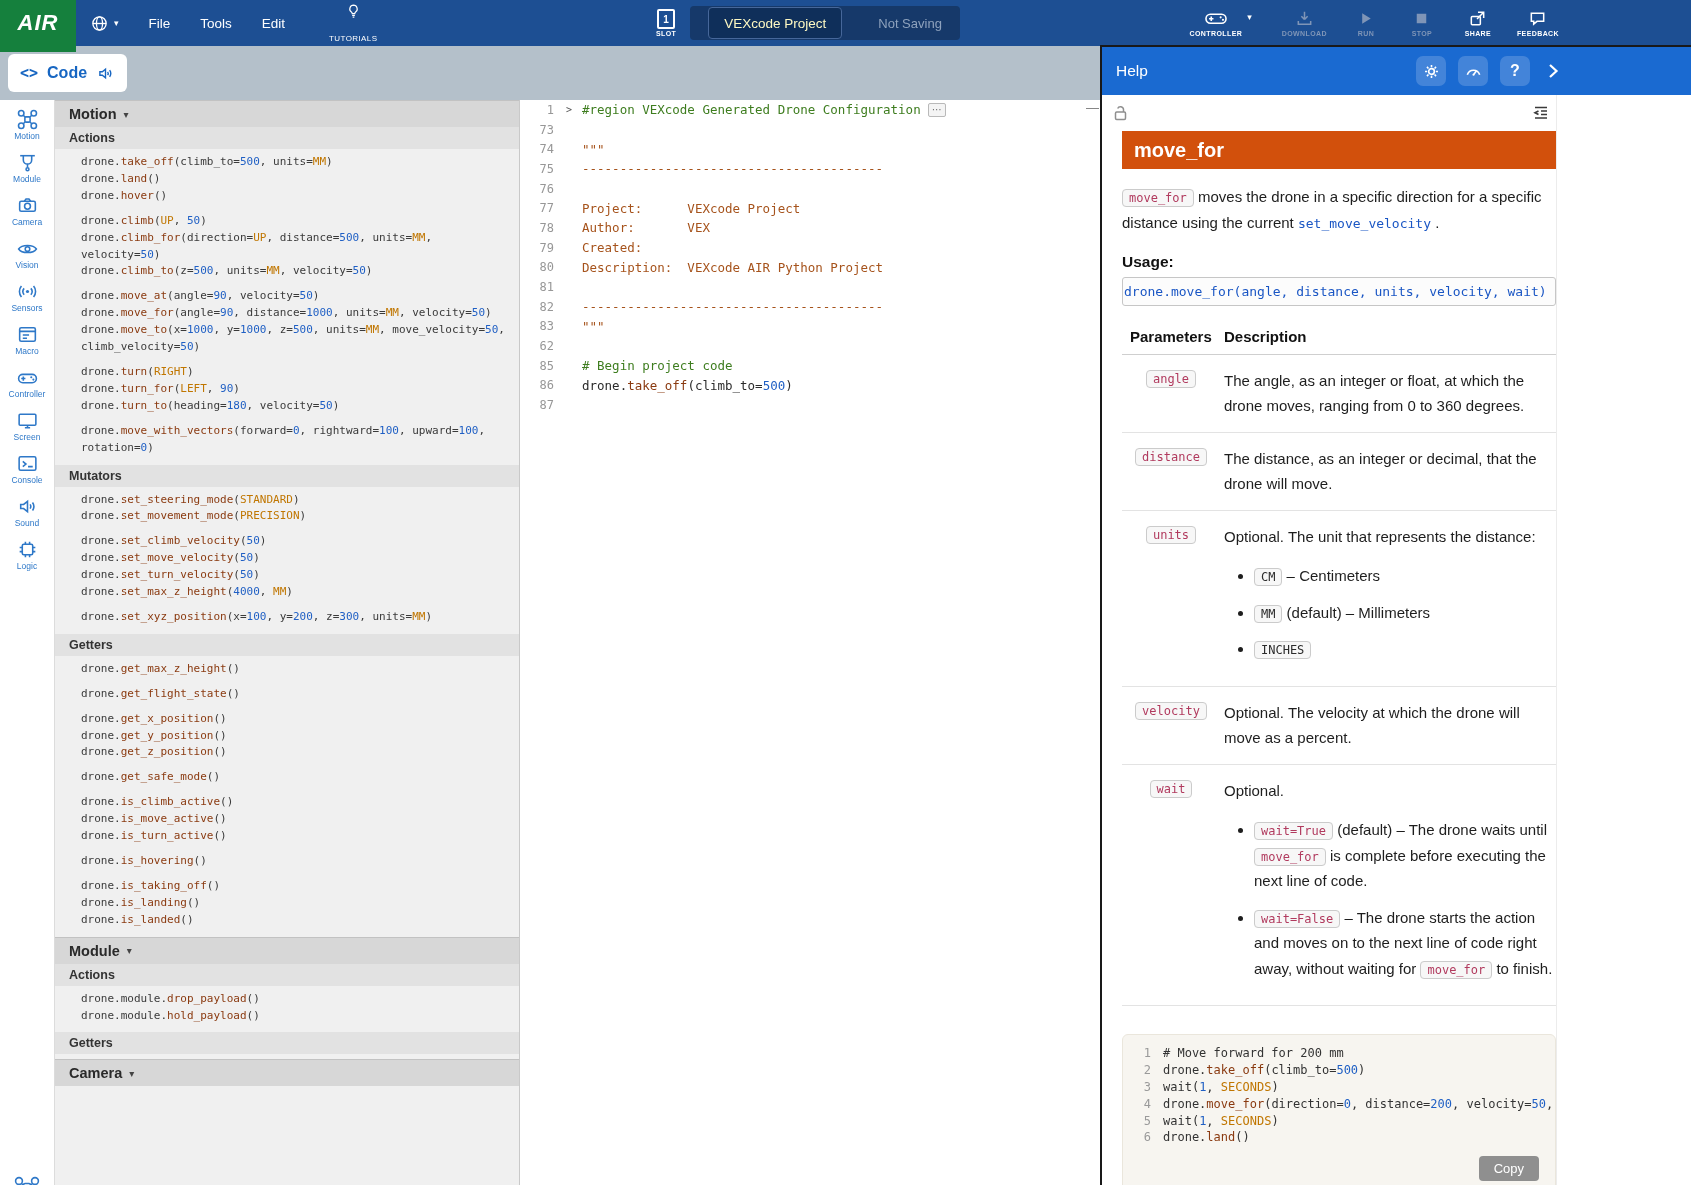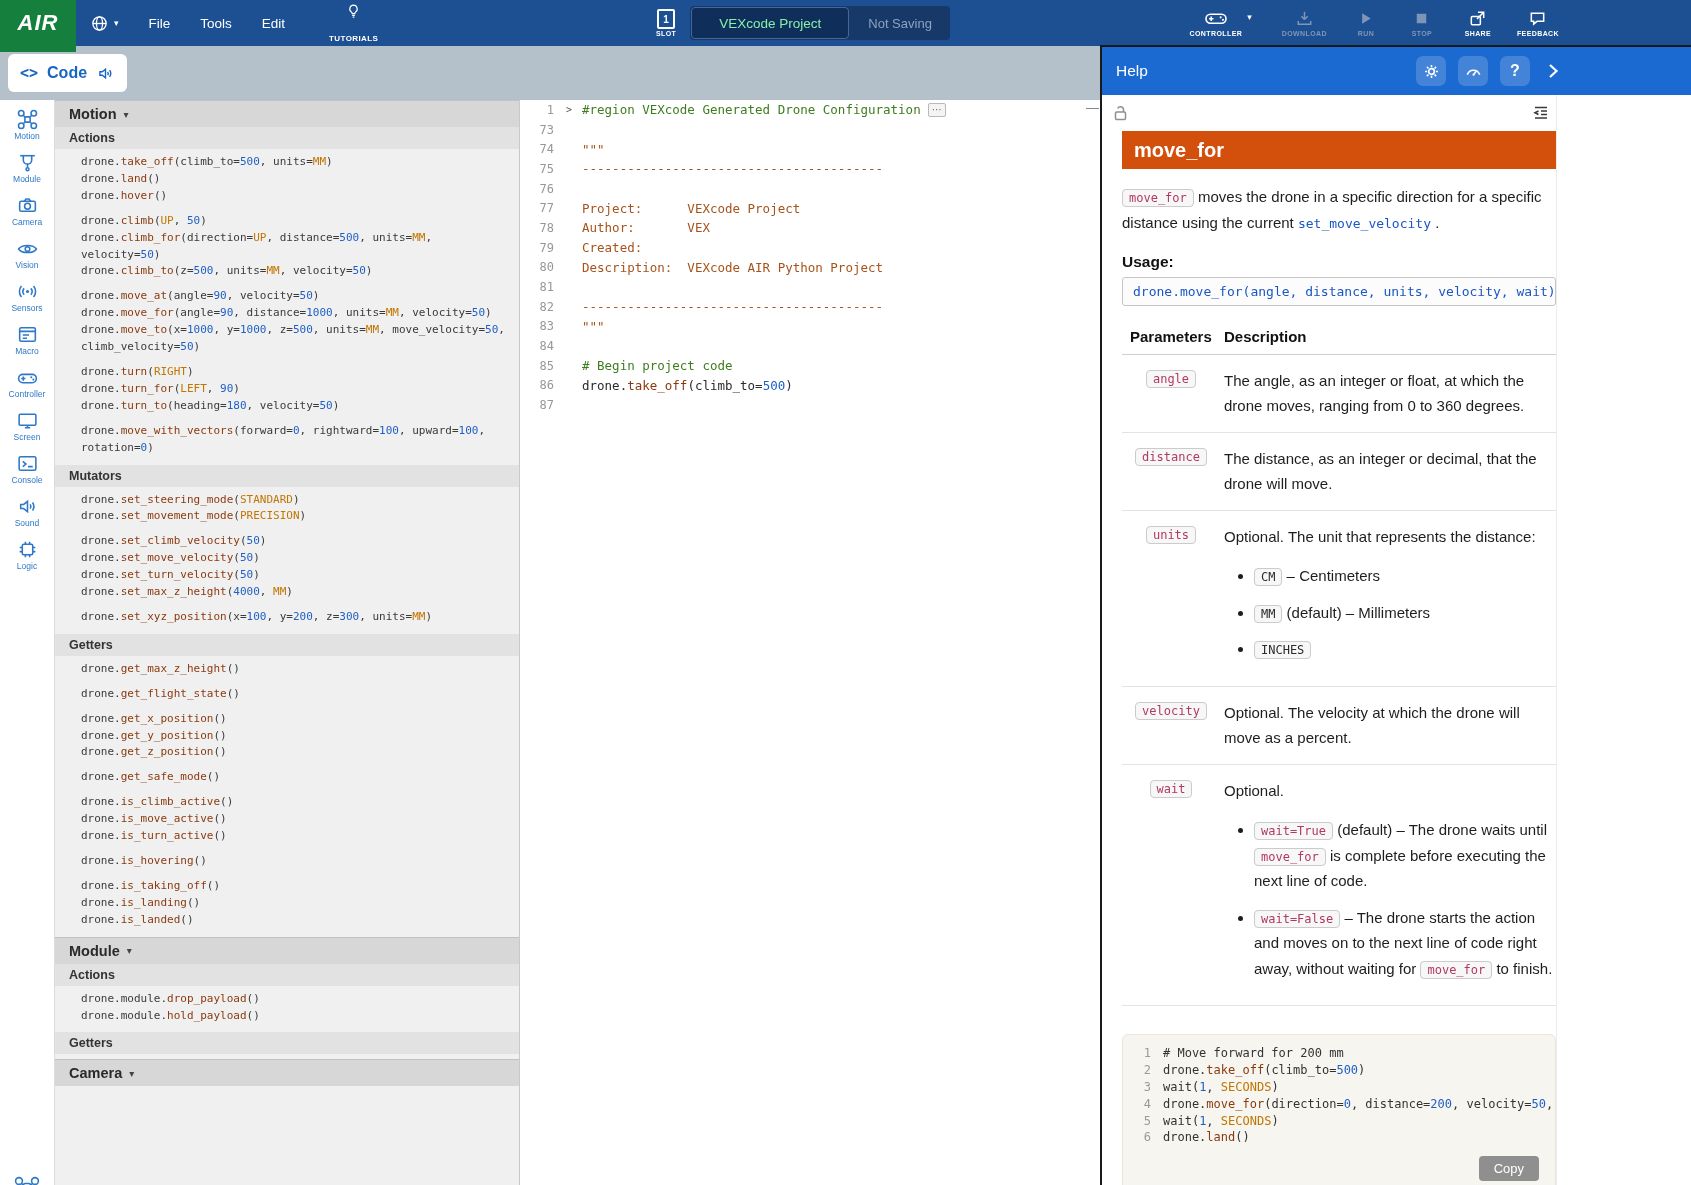--- a/index.html
+++ b/index.html
@@ -7,27 +7,27 @@
 body{position:relative;overflow:hidden;font-family:"Liberation Sans",sans-serif;background:#fff}
 svg{display:block}
 
 
 #topbar{position:absolute;top:0;left:0;width:100%;height:46px;background:#1d4f93;display:flex;align-items:center;z-index:20}
 .logo{width:76px;height:58px;background:#15803d;color:#fff;font-style:italic;font-weight:bold;font-size:22px;display:flex;align-items:center;justify-content:center;letter-spacing:1px}
 .globe{display:flex;align-items:center;gap:5px;margin-left:14px;color:#fff}
 .globe .car{font-size:9px}
 .menu-item{color:#fff;font-size:13.5px;margin-left:30px;cursor:default}
 .tutorials{display:flex;flex-direction:column;align-items:center;margin-left:44px;color:#fff}
-.tutorials .lbl{font-size:8px;font-weight:bold;letter-spacing:.4px;margin-top:14px}
+.tutorials .lbl{font-size:8px;font-weight:normal;letter-spacing:.4px;margin-top:14px}
 .center-group{position:absolute;left:656px;top:0;height:46px;display:flex;align-items:center;gap:14px}
 .slot{display:flex;flex-direction:column;align-items:center;color:#fff}
 .slot-box{width:18px;height:20px;border:2px solid #fff;border-radius:2px;font-size:10px;font-weight:bold;display:flex;align-items:center;justify-content:center}
 .slot-lbl{font-size:7px;font-weight:bold;letter-spacing:.4px;margin-top:1px}
 .proj-area{display:flex;align-items:center;background:#16396a;border-radius:4px;height:34px}
-.proj-title{background:#0f2f5a;border:1px solid #46679a;border-radius:4px;color:#86efac;font-size:13.5px;display:flex;align-items:center;justify-content:center;width:158px;height:32px;margin:1px}
+.proj-title{background:#0f2f5a;border:1px solid #46679a;border-radius:4px;color:#fef9c3;font-size:13.5px;display:flex;align-items:center;justify-content:center;width:134px;height:32px;margin:18px}
 .save-status{color:#8ea2bd;font-size:13px;padding:0 18px}
 .right-group{position:absolute;right:132px;top:0;height:46px;display:flex;align-items:center;gap:22px}
 .ctrl-wrap{display:flex;align-items:center;margin-right:8px}
 .ctrl-wrap .caret{color:#fff;font-size:9px;margin-left:5px;margin-bottom:12px}
 .tb-btn{display:flex;flex-direction:column;align-items:center;color:#fff;min-width:34px}
 .tb-btn .lbl{font-size:7px;font-weight:bold;letter-spacing:.4px;margin-top:2px}
 .tb-btn.muted{color:#7f95b7}
 
 
 #subbar{position:absolute;top:46px;left:0;width:1100px;height:54px;background:#b4c0ca}
@@ -76,21 +76,21 @@
 .lock{color:#8f8f8f;display:flex}
 .outdent{position:absolute;right:140px;top:8px;color:#3a3a3a;display:flex}
 .right-rail{position:absolute;left:454px;top:48px;bottom:0;border-left:1px solid #ececec}
 .help-body{position:absolute;top:84px;left:20px;width:434px;bottom:0;overflow:hidden}
 .topic{height:38px;background:#d2500c;color:#fff;font-size:20px;font-weight:bold;display:flex;align-items:center;padding-left:12px}
 .intro{margin:15px 0 4px;font-size:15px;line-height:1.75;color:#1e1e1e}
 .chip{font-family:"DejaVu Sans Mono",monospace;font-size:12px;border:1px solid #cbcbcb;background:#f7f7f7;border-radius:4px;padding:1px 6px;color:#b13a5e;white-space:nowrap}
 .chip-k{color:#2b2b2b}
 .code-link{font-family:"DejaVu Sans Mono",monospace;font-size:13px;color:#1a56c4}
 .usage-lbl{font-weight:bold;font-size:15.5px;margin:16px 0 6px;color:#111}
-.usage-box{border:1px solid #c6c6c6;background:#fcfcfc;border-radius:3px;padding:6px 10px;font-family:"DejaVu Sans Mono",monospace;font-size:13px;color:#1a56c4;white-space:nowrap;overflow:hidden}
+.usage-box{border:1px solid #c6c6c6;background:#fcfcfc;border-radius:3px;padding:6px 1px;font-family:"DejaVu Sans Mono",monospace;font-size:13px;color:#1a56c4;white-space:nowrap;overflow:hidden}
 .ptable{margin-top:22px}
 .pt-head{display:flex;font-weight:bold;font-size:15px;padding-bottom:9px;border-bottom:1px solid #cfcfcf;color:#111}
 .pt-pcol-h{width:98px;flex-shrink:0;padding-left:8px}
 .pt-desc-h{flex:1;padding-left:4px}
 .pt-row{display:flex;padding:13px 0;border-bottom:1px solid #e3e3e3}
 .pt-pcol{width:98px;flex-shrink:0;display:flex;justify-content:center;align-items:flex-start;padding-top:2px}
 .pt-desc{flex:1;font-size:15px;line-height:1.7;color:#1e1e1e;padding-left:4px}
 .pt-desc ul{margin:14px 0 2px;padding-left:30px}
 .pt-desc li{margin-bottom:11px}
 .example{margin-top:28px;background:#f7f5f0;border:1px solid #eae6dc;border-radius:6px;padding:10px 0 140px;position:relative}
@@ -476,21 +476,21 @@
         <span class="ed-num">82</span>
         <span class="ed-fold"></span>
         <span class="ed-code ed-doc">----------------------------------------</span>
       </div>
       <div class="ed-line">
         <span class="ed-num">83</span>
         <span class="ed-fold"></span>
         <span class="ed-code ed-doc">"""</span>
       </div>
       <div class="ed-line">
-        <span class="ed-num">84</span>
+        <span class="ed-num">62</span>
         <span class="ed-fold"></span>
         <span class="ed-code "></span>
       </div>
       <div class="ed-line">
         <span class="ed-num">85</span>
         <span class="ed-fold"></span>
         <span class="ed-code ed-comment"># Begin project code</span>
       </div>
       <div class="ed-line">
         <span class="ed-num">86</span>

